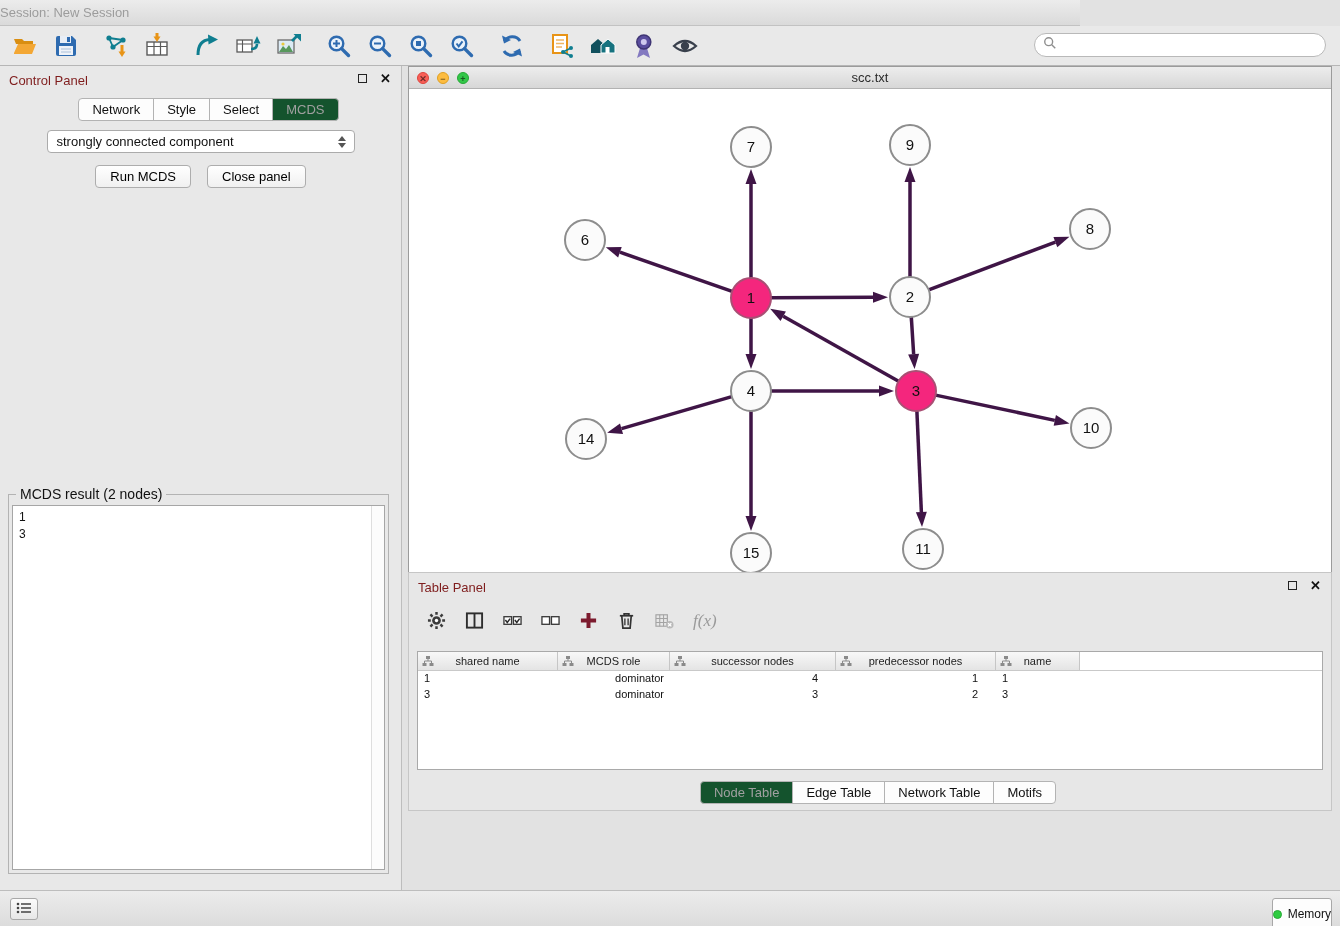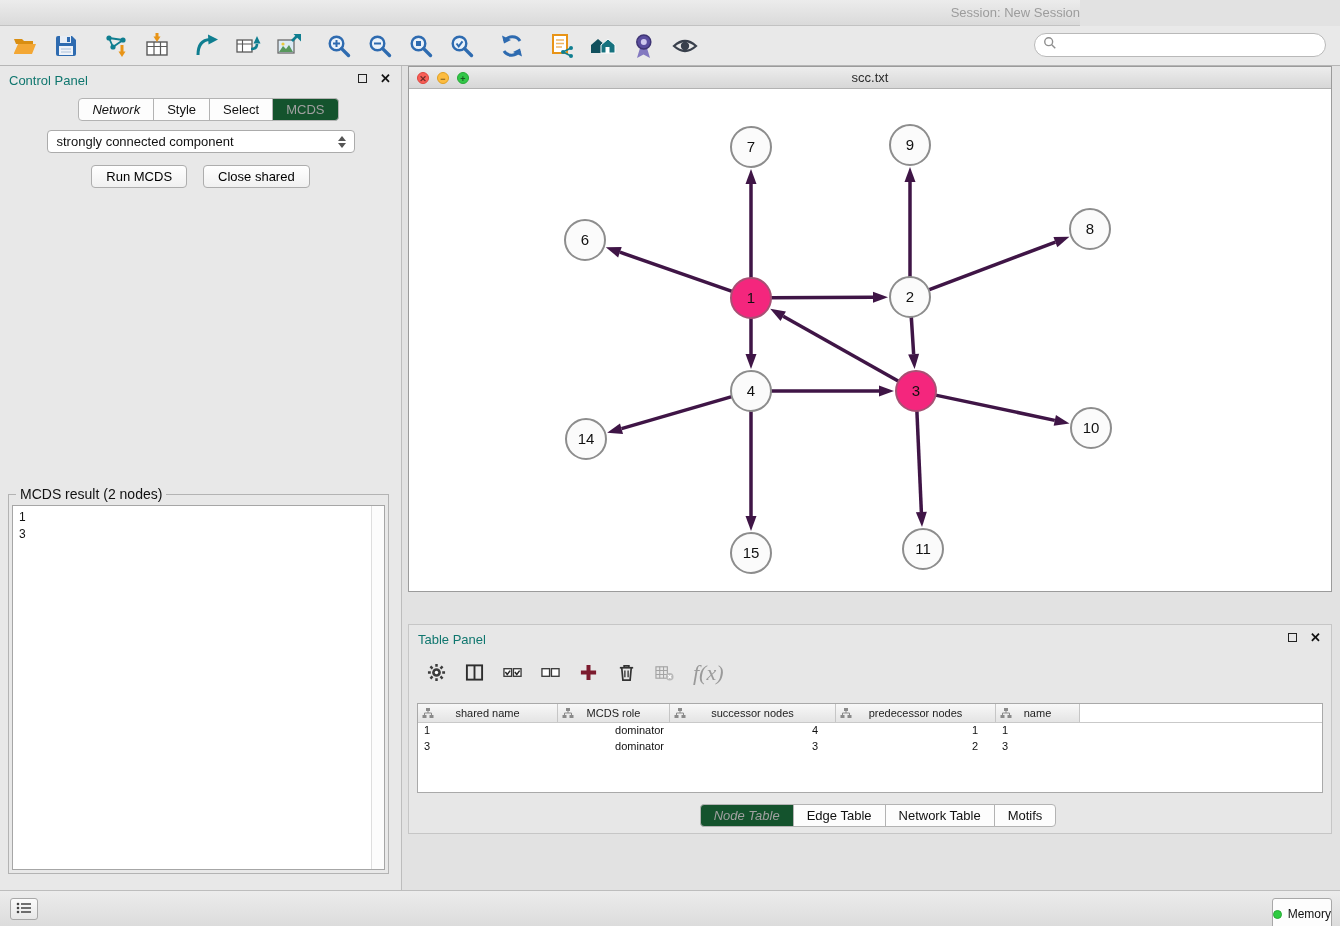--- a/index.html
+++ b/index.html
@@ -9,21 +9,21 @@
     font-family: "Liberation Sans", sans-serif;
     background: #e2e2e2;
     overflow: hidden;
     color: #111;
   }
   
   .titlebar {
     position:absolute; left:0; top:0; width:1080px; height:26px;
     background: linear-gradient(#ececec,#dadada);
     border-bottom:1px solid #c2c2c2;
-    text-align:right; line-height:26px; font-size:13px; color:#9c9c9c;
+    text-align:left; line-height:26px; font-size:13px; color:#9c9c9c;
   }
   
   .toolbar {
     position:absolute; left:0; top:26px; width:1340px; height:40px;
     background:#e9e9e9; border-bottom:1px solid #b6b6b6;
     display:flex; align-items:center; padding-left:12px;
   }
   .tb-group { display:flex; align-items:center; gap:15px; margin-right:24px; }
   .tb-icon { width:26px; height:26px; display:inline-block; cursor:default; }
   .tb-icon svg { width:26px; height:26px; display:block; }
@@ -35,30 +35,30 @@
   .search-box input {
     border:none; outline:none; flex:1; font-size:12px; background:transparent;
     font-family:"Liberation Sans",sans-serif;
   }
   
   .control-panel {
     position:absolute; left:0; top:66px; width:402px; height:824px;
     background:#e8e8e8; border-right:1px solid #bdbdbd;
   }
   .panel-header { position:relative; height:28px; }
-  .panel-title { position:absolute; left:9px; top:7px; font-size:13px; color:#0f766e; }
+  .panel-title { position:absolute; left:9px; top:7px; font-size:13px; color:#7f1d1d; }
   .panel-icons { position:absolute; right:10px; top:7px; display:flex; gap:13px; align-items:center; }
   .float-icon { width:9px; height:9px; border:1.5px solid #222; display:inline-block; }
   .close-x { font-size:13px; font-weight:bold; color:#111; line-height:11px; }
   .tabs-row { display:flex; justify-content:center; margin-top:4px; }
   .tab {
     background:#fdfdfd; border:1px solid #b3b3b3; padding:3px 13px;
     font-size:13px; margin-left:-1px; color:#111; white-space:nowrap;
   }
-  .tab:first-child { border-radius:4px 0 0 4px; margin-left:16px;font-style:italic; }
+  .tab:first-child { border-radius:4px 0 0 4px; margin-left:16px; }
   .tab:last-child { border-radius:0 4px 4px 0; }
   .tab.active { background:#14532d; color:#a0a0a0; }
   .opt-label { text-align:center; margin-top:21px; font-size:13px; }
   .dropdown {
     margin:9px auto 0; width:308px; height:23px; background:#fff;
     border:1px solid #ababab; border-radius:4px; position:relative;
     font-size:13px; line-height:21px; padding-left:9px;
   }
   .dd-stepper {
     position:absolute; right:5px; top:2px; width:14px; height:18px;
@@ -108,29 +108,29 @@
     font-size:9px; line-height:12px; text-align:center;
     color:rgba(0,0,0,.55); font-weight:bold;
   }
   .light.red { background:#f95f57; border:1px solid #de443d; }
   .light.yellow { background:#fdbc40; border:1px solid #dfa023; }
   .light.green { background:#33c748; border:1px solid #27a837; }
   .nw-canvas { position:absolute; left:0; top:22px; width:922px; height:502px; }
   .nw-canvas svg { display:block; }
   
   .table-panel {
-    position:absolute; left:408px; top:624px; width:924px; height:210px;
+    position:absolute; left:408px; top:572px; width:924px; height:239px;
     background:#e7e7e7; border:1px solid #c6c6c6;
   }
   .tp-toolbar { position:absolute; left:18px; top:34px; display:flex; align-items:center; gap:19px; height:26px; }
   .tt-icon { width:19px; height:19px; display:inline-block; }
   .tt-icon svg { width:19px; height:19px; display:block; }
   .tt-icon.fx {
     width:auto; font-family:"Liberation Serif",serif; font-style:italic;
-    font-size:22px; color:#9a9a9a; line-height:19px;
+    font-size:17px; color:#9a9a9a; line-height:19px;
   }
   .table-box {
     position:absolute; left:8px; right:8px; top:78px; bottom:40px;
     background:#fff; border:1px solid #a9a9a9; overflow:hidden;
   }
   .thead { display:flex; height:19px; border-bottom:1px solid #c9c9c9; font-size:11px; }
   .th {
     background:linear-gradient(#f8f8f8,#e4e4e4); border-right:1px solid #c6c6c6;
     display:flex; align-items:center; justify-content:center; position:relative;
   }
@@ -328,21 +328,21 @@
       <div class="tab">Style</div>
       <div class="tab">Select</div>
       <div class="tab active">MCDS</div>
     </div>
   <div class="dropdown">
     <span>strongly connected component</span>
     <span class="dd-stepper"></span>
   </div>
   <div class="cp-buttons">
     <button class="cp-btn">Run MCDS</button>
-    <button class="cp-btn">Close shared</button>
+    <button class="cp-btn">Close panel</button>
   </div>
   <fieldset class="result-fieldset">
     <legend>MCDS result (2 nodes)</legend>
     <div class="result-inner">
       <div class="result-vscroll"></div>
     <div class="result-line">1</div>
         <div class="result-line">3</div>
       </div>
   </fieldset>
 </div>

